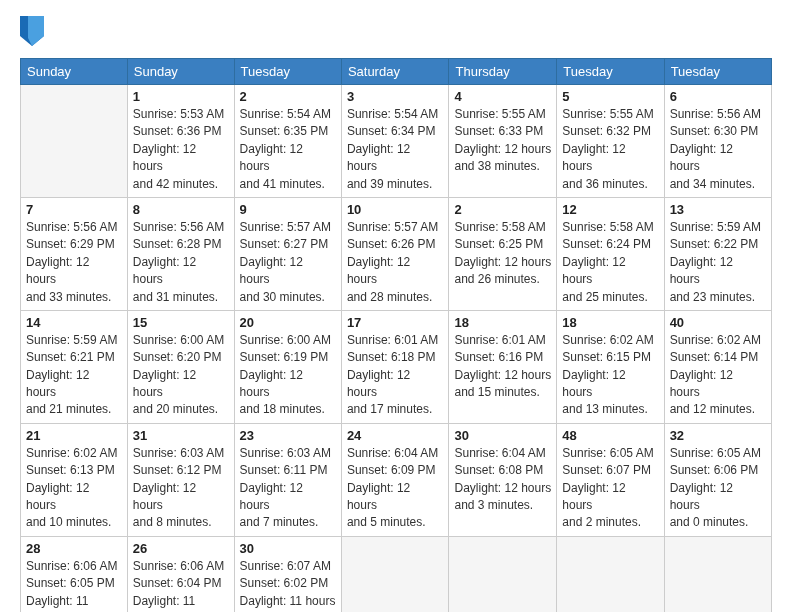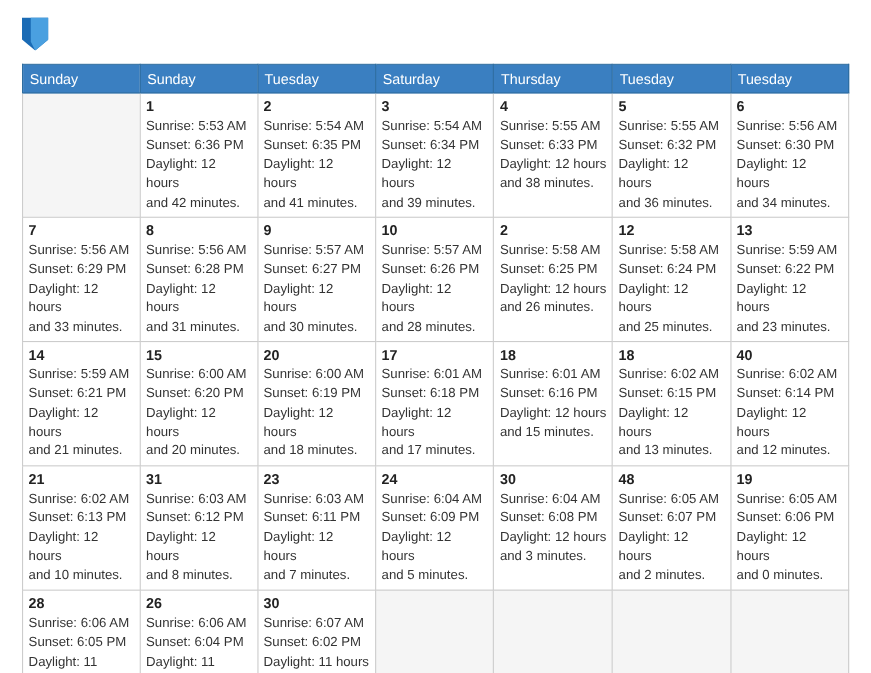--- a/index.html
+++ b/index.html
@@ -237,21 +237,21 @@
           </td>
           <td>
             <span class="day-num">30</span>
             <div class="day-detail">Sunrise: 6:04 AM<br>Sunset: 6:08 PM<br>Daylight: 12 hours<br>and 3 minutes.</div>
           </td>
           <td>
             <span class="day-num">48</span>
             <div class="day-detail">Sunrise: 6:05 AM<br>Sunset: 6:07 PM<br>Daylight: 12 hours<br>and 2 minutes.</div>
           </td>
           <td>
-            <span class="day-num">19</span>
+            <span class="day-num">32</span>
             <div class="day-detail">Sunrise: 6:05 AM<br>Sunset: 6:06 PM<br>Daylight: 12 hours<br>and 0 minutes.</div>
           </td>
         </tr>
         <tr>
           <td>
             <span class="day-num">28</span>
             <div class="day-detail">Sunrise: 6:06 AM<br>Sunset: 6:05 PM<br>Daylight: 11 hours<br>and 58 minutes.</div>
           </td>
           <td>
             <span class="day-num">26</span>

